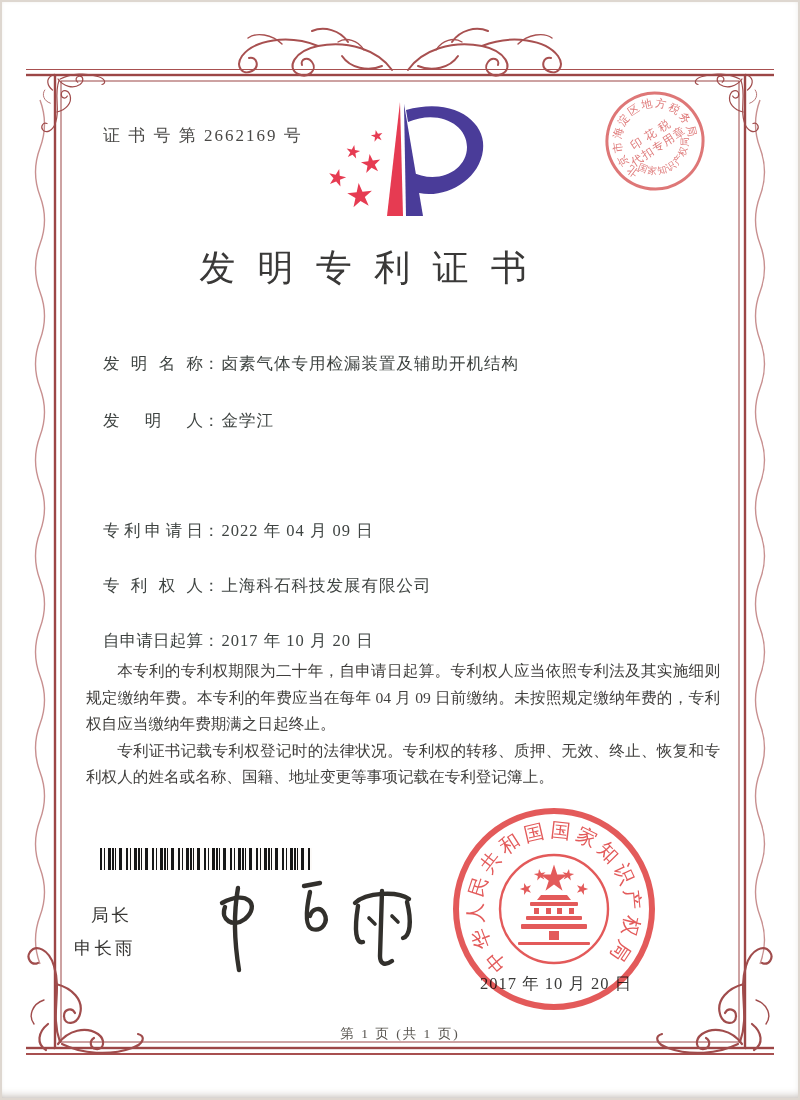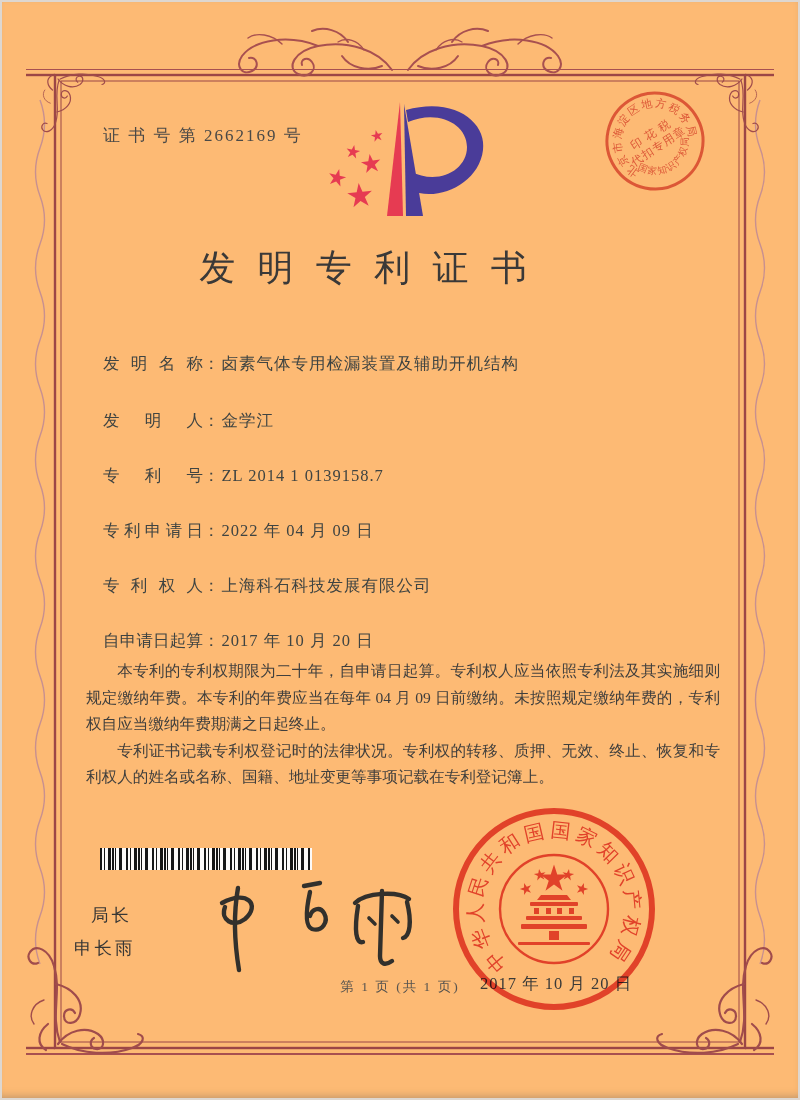--- a/index.html
+++ b/index.html
@@ -1,18 +1,18 @@
 <!DOCTYPE html>
 <html><head>
 <meta charset="utf-8">
 <style>
   html,body{margin:0;padding:0;background:#e8e4df;}
   .page{
     position:relative;width:800px;height:1100px;margin:0 auto;
-    background:#fdba74;overflow:hidden;
+    background:#ffffff;overflow:hidden;
     font-family:"Liberation Serif","DejaVu Serif",serif;
     color:#3d3c3a;
     box-shadow:inset -4px -10px 8px -7px rgba(120,105,95,.5), inset 2px 2px 4px -2px rgba(150,140,130,.35);
   }
   svg{display:block}
   .abs{position:absolute}
   .frame-layer{left:0;top:0;z-index:1;pointer-events:none}
   .content-layer{z-index:2}
   .stamp-layer{z-index:3;mix-blend-mode:multiply}
   .cert-no{left:103px;top:124px;font-size:17px;letter-spacing:2px;color:#4a4947;}
@@ -30,21 +30,21 @@
       #161616 0 2px,#fcfaf8 2px 4px,
       #161616 4px 5px,#fcfaf8 5px 8px,
       #161616 8px 11px,#fcfaf8 11px 12px,
       #161616 12px 14px,#fcfaf8 14px 15px,
       #161616 15px 16px,#fcfaf8 16px 19px,
       #161616 19px 22px,#fcfaf8 22px 26px);}
   .issuer-title{left:91px;top:903px;font-size:17.5px;letter-spacing:3px;color:#383735;}
   .issuer-name{left:74px;top:936px;font-size:17.5px;letter-spacing:3px;color:#383735;}
   .signature{left:192px;top:876px;}
   .seal-date{left:480px;top:973px;font-size:16.5px;letter-spacing:1px;color:#3a3a38;}
-  .footer{left:0;top:978px;width:800px;text-align:center;font-size:13.5px;letter-spacing:2px;color:#57544f;}
+  .footer{left:0;top:1025px;width:800px;text-align:center;font-size:13.5px;letter-spacing:2px;color:#57544f;}
   .tax-stamp{left:580px;top:66px;opacity:.8;}
   .big-seal{left:447px;top:802px;opacity:.9;}
 </style>
 </head>
 <body>
 
 <div class="page">
 
   <svg class="abs frame-layer" width="800" height="1100" viewBox="0 0 800 1100">
     <defs>
@@ -106,23 +106,20 @@
     <use href="#star5" transform="translate(47,100) scale(1.3) rotate(-6)" fill="#e63b52"></use>
   </svg>
 
   <div class="abs content-layer doc-title">发明专利证书</div>
 
   <div class="abs content-layer field-row" style="top:353px">
     <span class="flabel">发明名称</span><span class="fcolon">：</span><span class="fvalue">卤素气体专用检漏装置及辅助开机结构</span>
   </div>
   <div class="abs content-layer field-row" style="top:410px">
     <span class="flabel">发明人</span><span class="fcolon">：</span><span class="fvalue">金学江</span>
-  </div>
-  <div class="abs content-layer field-row" style="top:465px">
-    <span class="flabel">专利号</span><span class="fcolon">：</span><span class="fvalue">ZL 2014 1 0139158.7</span>
   </div>
   <div class="abs content-layer field-row" style="top:520px">
     <span class="flabel">专利申请日</span><span class="fcolon">：</span><span class="fvalue">2022 年 04 月 09 日</span>
   </div>
   <div class="abs content-layer field-row" style="top:575px">
     <span class="flabel">专利权人</span><span class="fcolon">：</span><span class="fvalue">上海科石科技发展有限公司</span>
   </div>
   <div class="abs content-layer field-row" style="top:630px">
     <span class="flabel">自申请日起算</span><span class="fcolon">：</span><span class="fvalue">2017 年 10 月 20 日</span>
   </div>

